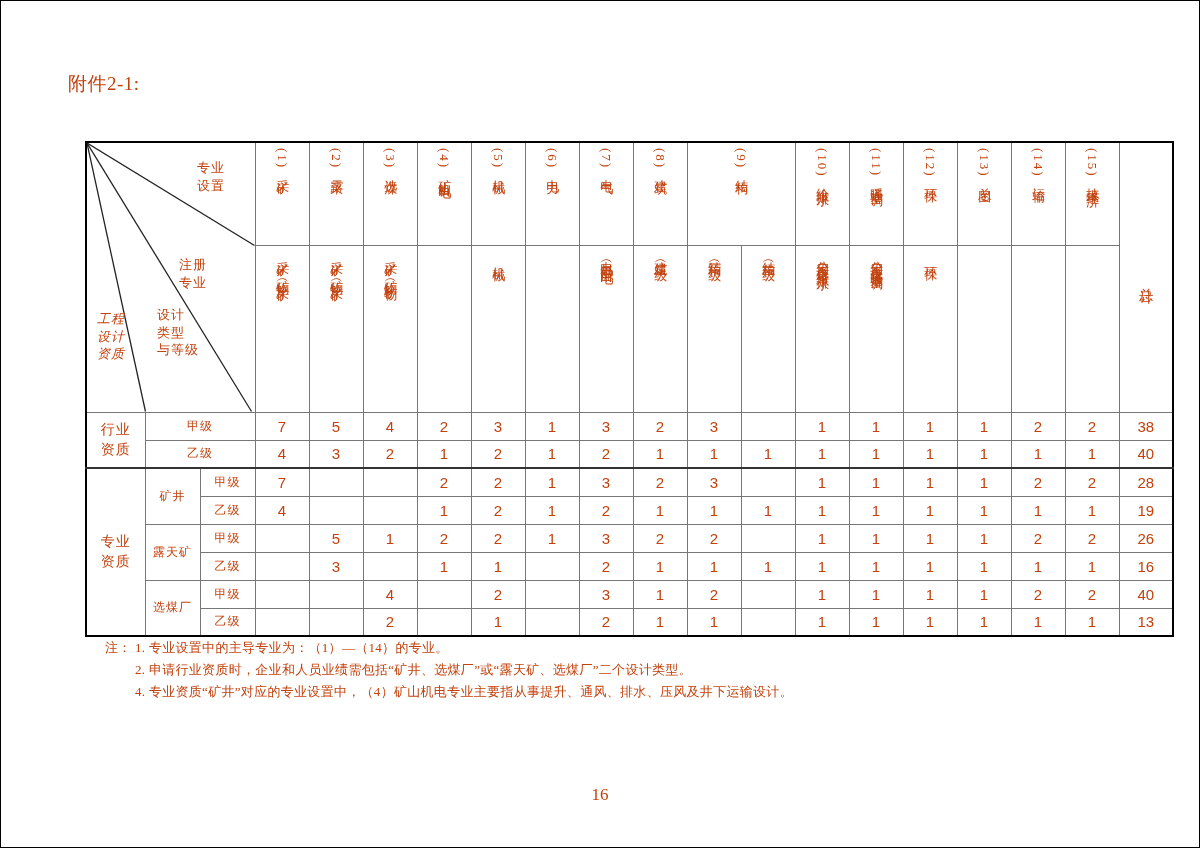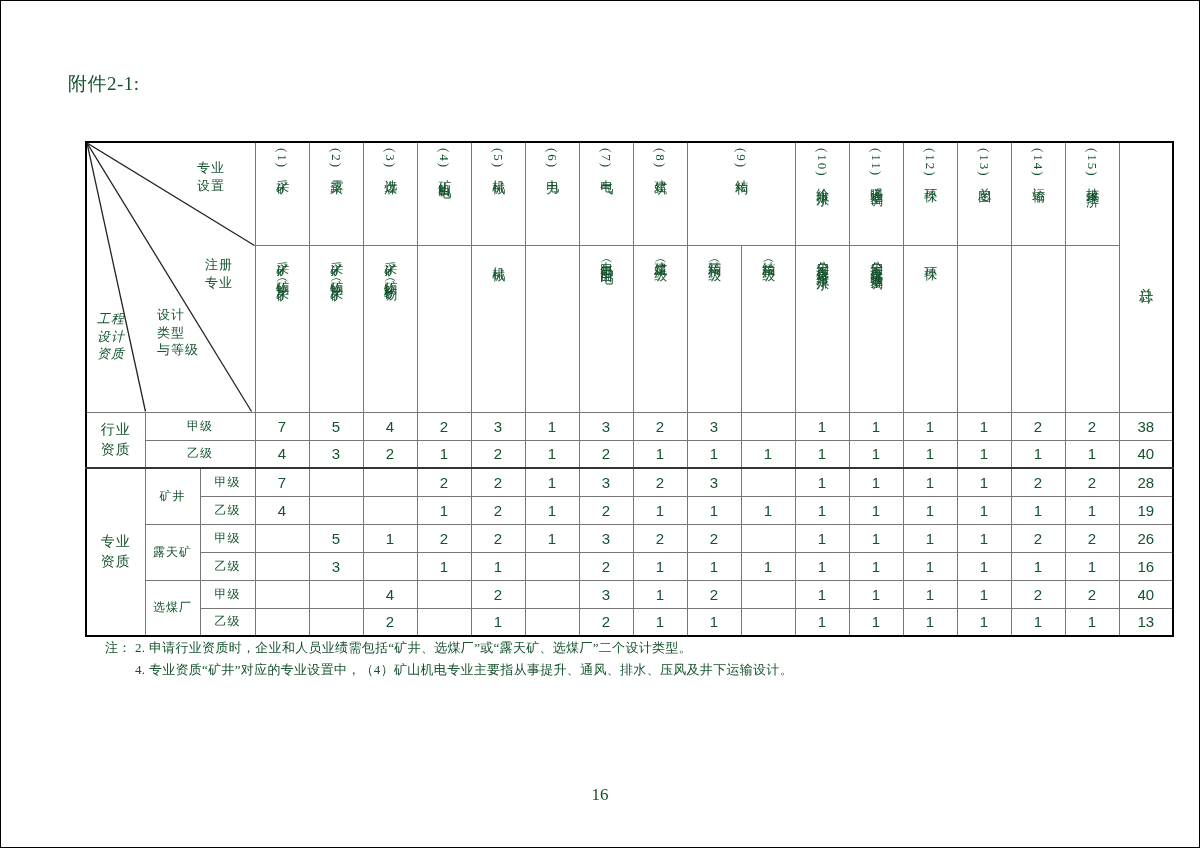--- a/index.html
+++ b/index.html
@@ -1,19 +1,19 @@
 <!DOCTYPE html>
 <html><head>
 <meta charset="utf-8">
 <style>
   html,body { margin:0; padding:0; background:#fff; }
   .page {
     position:relative; width:1200px; height:848px; box-sizing:border-box;
     background:#fff; border:1px solid #000; overflow:hidden;
-    font-family:"Liberation Serif", serif; color:#14532d;
+    font-family:"Liberation Serif", serif; color:#c2410c;
   }
   .attach {
     position:absolute; left:67px; top:70px; font-size:19px; letter-spacing:0.5px;
   }
   .doc-title {
     position:absolute; left:0; right:0; top:84px; text-align:center;
     font-family:"Liberation Sans", sans-serif; font-weight:bold;
     font-size:22px; letter-spacing:1px;
   }
   table.staff {
@@ -46,21 +46,21 @@
   td.typ, td.grade { text-align:center; vertical-align:middle; font-size:12px; letter-spacing:1px; }
   td.tL { border-left:2px solid #333; }
   tr.sec-start td { border-top:2px solid #333; }
   td.corner { position:relative; padding:0; }
   .cornersvg { position:absolute; left:0; top:0; width:100%; height:100%; }
   .clab {
     position:absolute; white-space:pre-line; font-size:13px; line-height:1.35;
     letter-spacing:1px; text-align:left;
   }
   .clab.p1 { left:110px; top:16px; }
-  .clab.p2 { left:118px; top:113px; }
+  .clab.p2 { left:92px; top:113px; }
   .clab.p3 { left:70px; top:163px; }
   .clab.p4 { left:10px; top:167px;font-style:italic; }
   .notes {
     position:absolute; left:104px; top:640px; display:flex; align-items:flex-start;
     font-size:13px;
   }
   .notes .nlabel { width:30px; flex:none; line-height:14px; }
   .notes .nline { line-height:14px; margin-bottom:8px; letter-spacing:0.3px; }
   .pageno {
     position:absolute; left:0; right:0; top:784px; text-align:center;
@@ -327,20 +327,21 @@
       <td class="num">1</td>
       <td class="num">1</td>
       <td class="num tL">13</td>
     </tr>
   </tbody>
     </table>
 
   <div class="notes">
     <div class="nlabel">注：</div>
     <div>
+      <div class="nline">1. 专业设置中的主导专业为：（1）—（14）的专业。</div>
       <div class="nline">2. 申请行业资质时，企业和人员业绩需包括“矿井、选煤厂”或“露天矿、选煤厂”二个设计类型。</div>
       <div class="nline">4. 专业资质“矿井”对应的专业设置中，（4）矿山机电专业主要指从事提升、通风、排水、压风及井下运输设计。</div>
     </div>
   </div>
 
   <div class="pageno">16</div>
 
 </div>
 
 </body></html>

